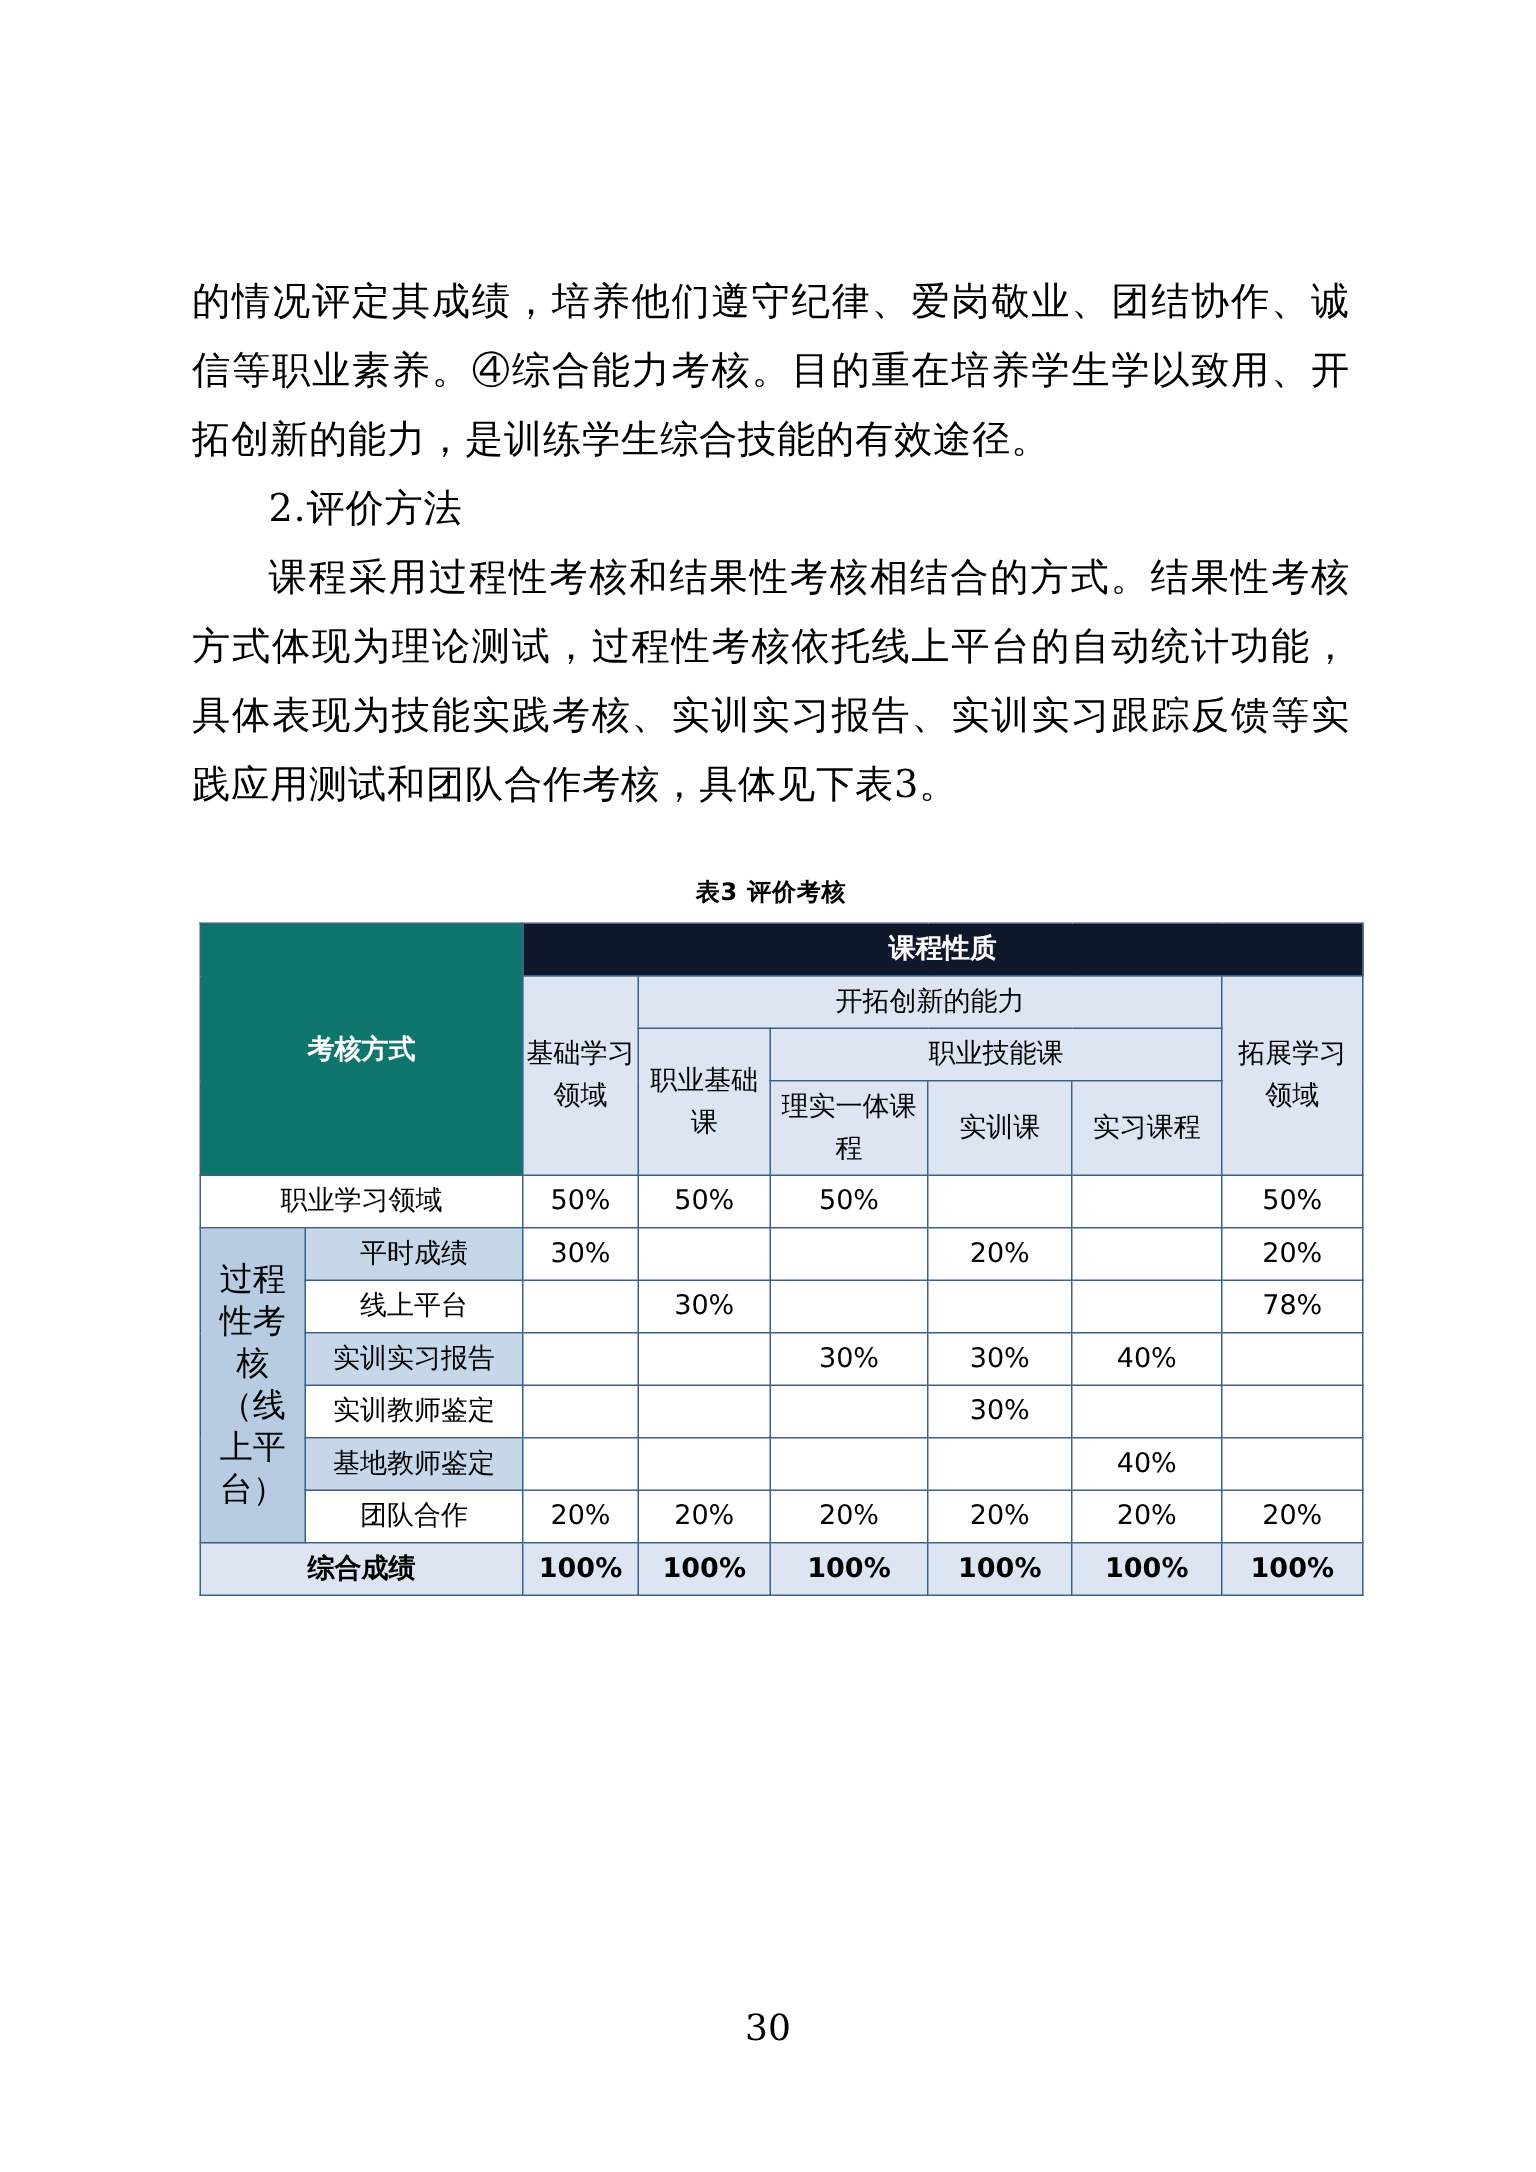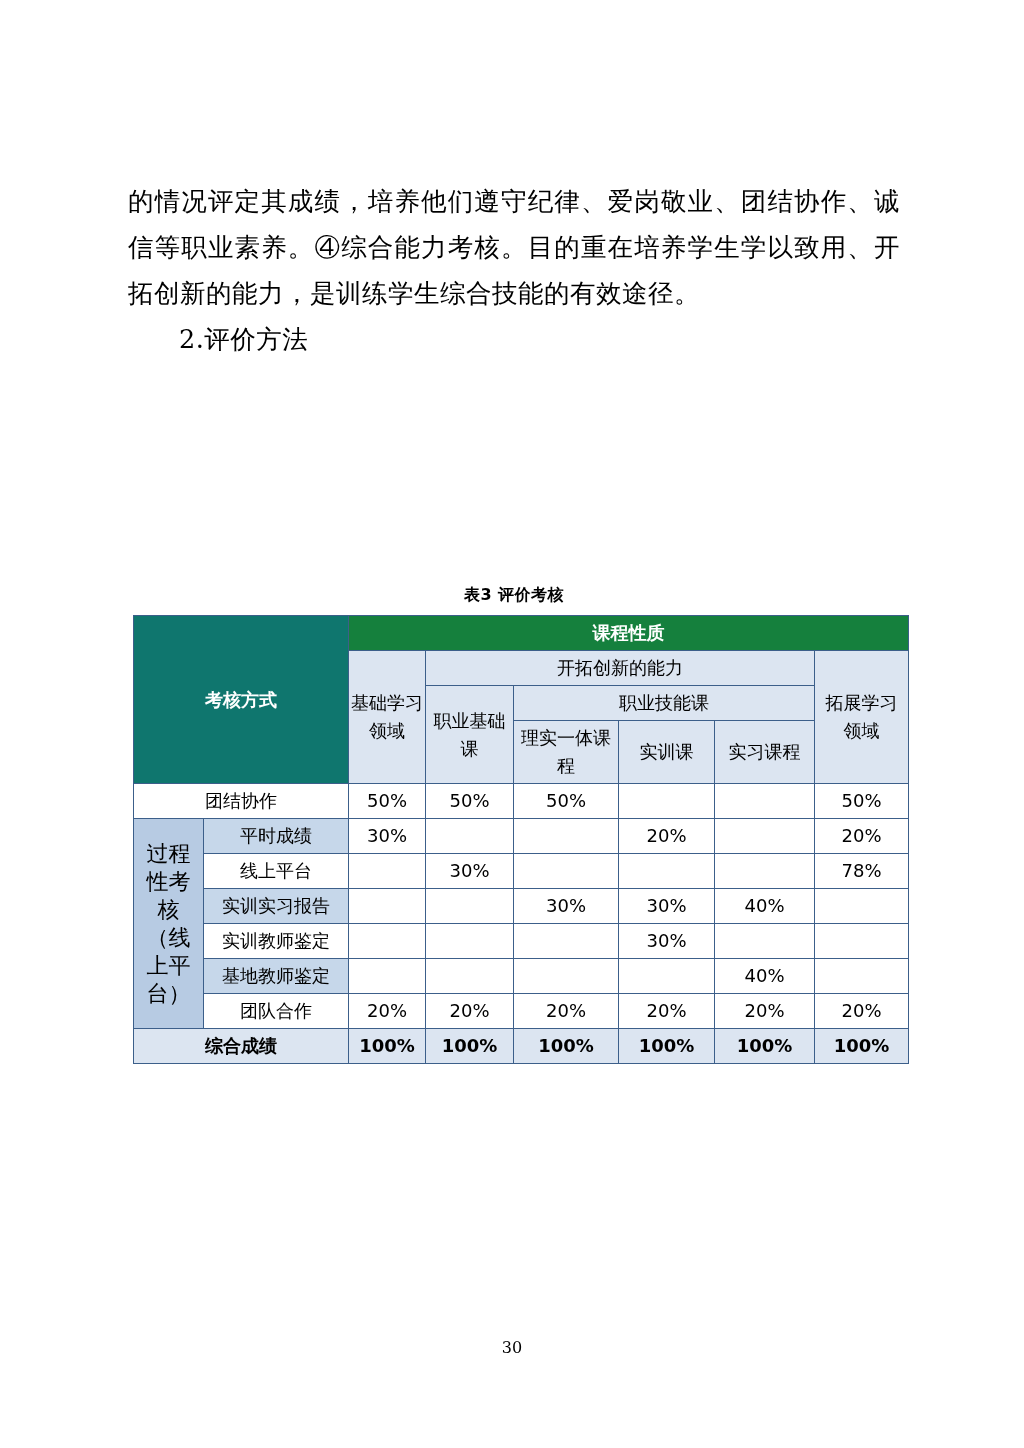--- a/index.html
+++ b/index.html
@@ -65,21 +65,21 @@
     vertical-align: middle;
     padding: 3px 2px;
     line-height: 28px;
   }
   .hdr-dark {
     background: #0f766e;
     color: #ffffff;
     font-weight: bold;
   }
   .hdr-mid {
-    background: #15803d;
+    background: #0f172a;
     color: #ffffff;
     font-weight: bold;
   }
   .hdr-light {
     background: #dce5f1;
     color: #000000;
   }
   .cell-white {
     background: #ffffff;
   }
@@ -98,32 +98,33 @@
   }
   .rowlabel {
     background: #ffffff;
   }
   .page-number {
     position: absolute;
     left: 0;
     top: 1338px;
     width: 1024px;
     text-align: center;
-    font-size: 16px;
+    font-size: 24px;
     font-family: "DejaVu Serif", "Liberation Serif", serif;
   }
 </style>
 </head>
 <body>
 
 <div class="page">
 
   <div class="body-text">
     <p class="para">的情况评定其成绩，培养他们遵守纪律、爱岗敬业、团结协作、诚信等职业素养。④综合能力考核。目的重在培养学生学以致用、开拓创新的能力，是训练学生综合技能的有效途径。</p>
     <p class="para indent">2.评价方法</p>
+    <p class="para indent">课程采用过程性考核和结果性考核相结合的方式。结果性考核方式体现为理论测试，过程性考核依托线上平台的自动统计功能，具体表现为技能实践考核、实训实习报告、实训实习跟踪反馈等实践应用测试和团队合作考核，具体见下表3。</p>
   </div>
 
   <div class="table-caption">表3  评价考核</div>
 
   <table class="eval">
     <colgroup>
       <col style="width:70px">
       <col style="width:145px">
       <col style="width:77px">
       <col style="width:88px">
@@ -146,21 +147,21 @@
         <td class="hdr-light" rowspan="2">职业基础课</td>
         <td class="hdr-light" colspan="3">职业技能课</td>
       </tr>
       <tr>
         <td class="hdr-light">理实一体课程</td>
         <td class="hdr-light">实训课</td>
         <td class="hdr-light">实习课程</td>
       </tr>
 
       <tr>
-        <td class="rowlabel" colspan="2">团结协作</td>
+        <td class="rowlabel" colspan="2">职业学习领域</td>
         <td class="cell-white">50%</td>
         <td class="cell-white">50%</td>
         <td class="cell-white">50%</td>
         <td class="cell-white"></td>
         <td class="cell-white"></td>
         <td class="cell-white">50%</td>
       </tr>
 
       <tr>
         <td class="vert-label" rowspan="6">过程性考核（线上平台）</td>

